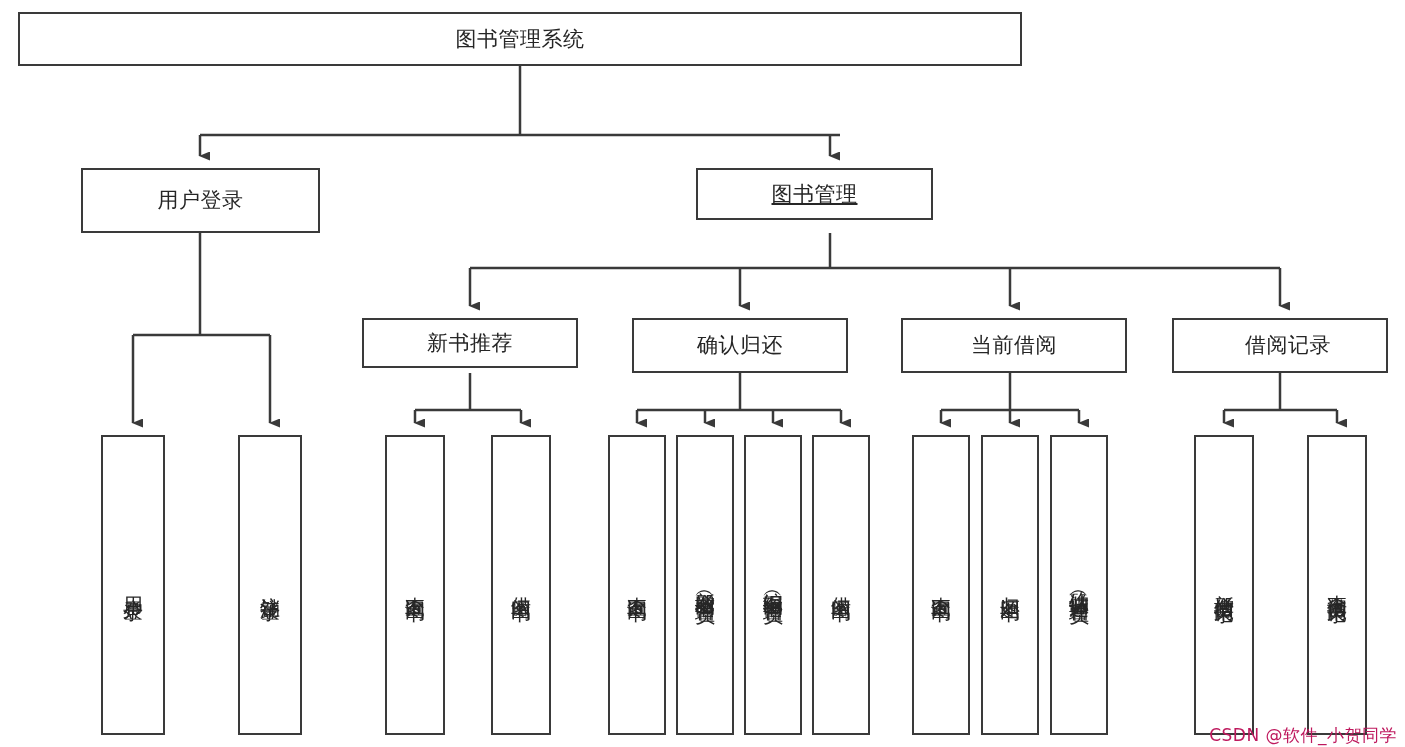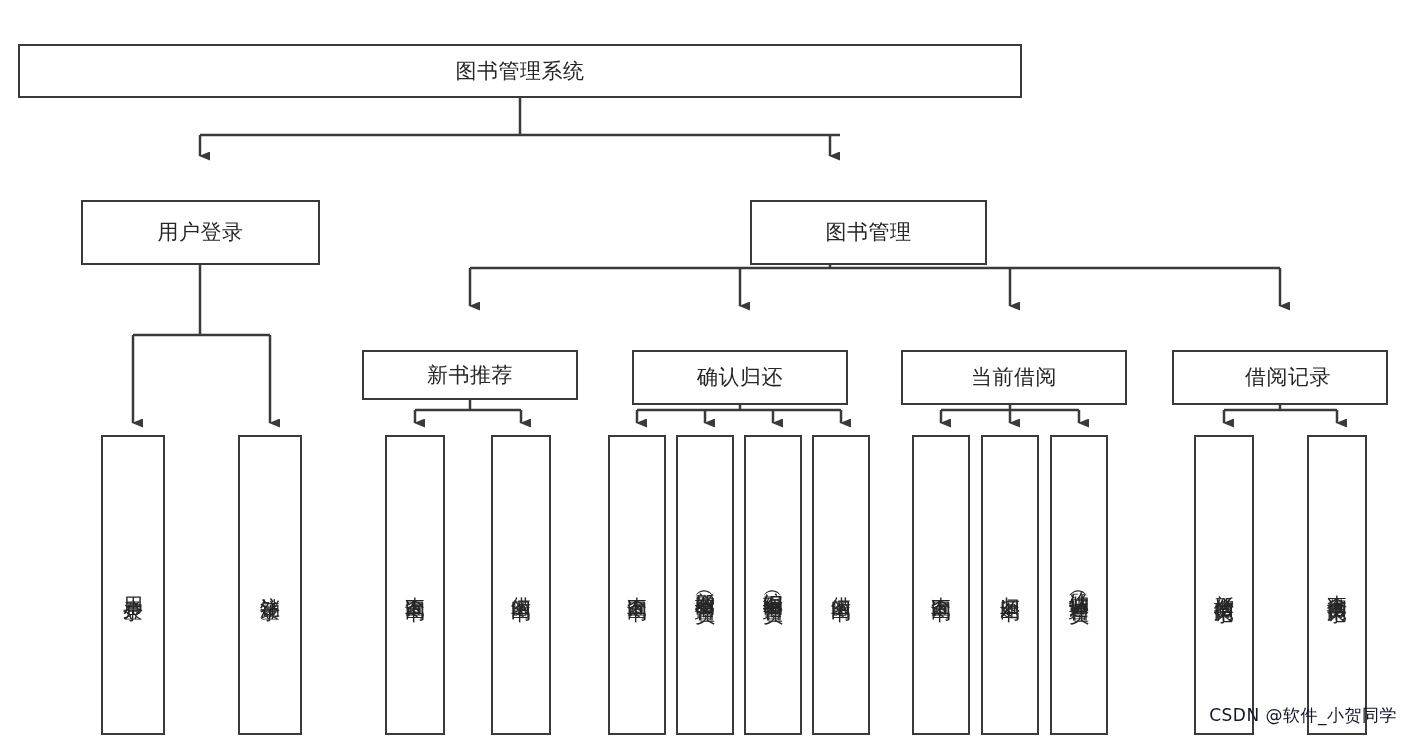--- a/index.html
+++ b/index.html
@@ -33,21 +33,20 @@
     border: 2.5px solid #3a3a3a;
     display: flex;
     align-items: center;
     justify-content: center;
     color: #262626;
   }
   .node.horizontal {
     font-size: 21px;
     line-height: 1.25;
     letter-spacing: 0.5px;
-    margin-top: 32px;
   }
   .node.vertical {
     font-size: 20px;
     letter-spacing: 1px;
   }
   .node.vertical .vtext {
     writing-mode: vertical-rl;
     text-orientation: upright;
     line-height: 1.15;
     letter-spacing: 2px;
@@ -58,23 +57,23 @@
   .node .htext {
     display: block;
     white-space: nowrap;
   }
   .node-root {
     font-size: 22px;
   }
   #watermark {
     position: absolute;
     right: 8px;
-    bottom: 20px;
+    bottom: 0;
     font-size: 17px;
-    color: #0f172a;
+    color: #be185d;
     letter-spacing: 0.5px;
     white-space: nowrap;
     user-select: none;
   }
 </style>
 </head>
 <body>
 
 <div id="diagram-root">
 
@@ -128,21 +127,21 @@
     </g>
   </svg>
 
   <div class="node horizontal node-root" style="left:18px; top:12px; width:1004px; height:54px;">
     <span class="htext">图书管理系统</span>
   </div>
 
   <div class="node horizontal" style="left:81px; top:168px; width:239px; height:65px;">
     <span class="htext">用户登录</span>
   </div>
-  <div class="node horizontal" style="left:750px; top:168px; width:237px; height:65px;">
+  <div class="node horizontal" style="left:696px; top:168px; width:237px; height:52px;text-decoration:underline;">
     <span class="htext">图书管理</span>
   </div>
 
   <div class="node horizontal" style="left:362px; top:318px; width:216px; height:50px;">
     <span class="htext">新书推荐</span>
   </div>
   <div class="node horizontal" style="left:632px; top:318px; width:216px; height:55px;">
     <span class="htext">确认归还</span>
   </div>
   <div class="node horizontal" style="left:901px; top:318px; width:226px; height:55px;">

